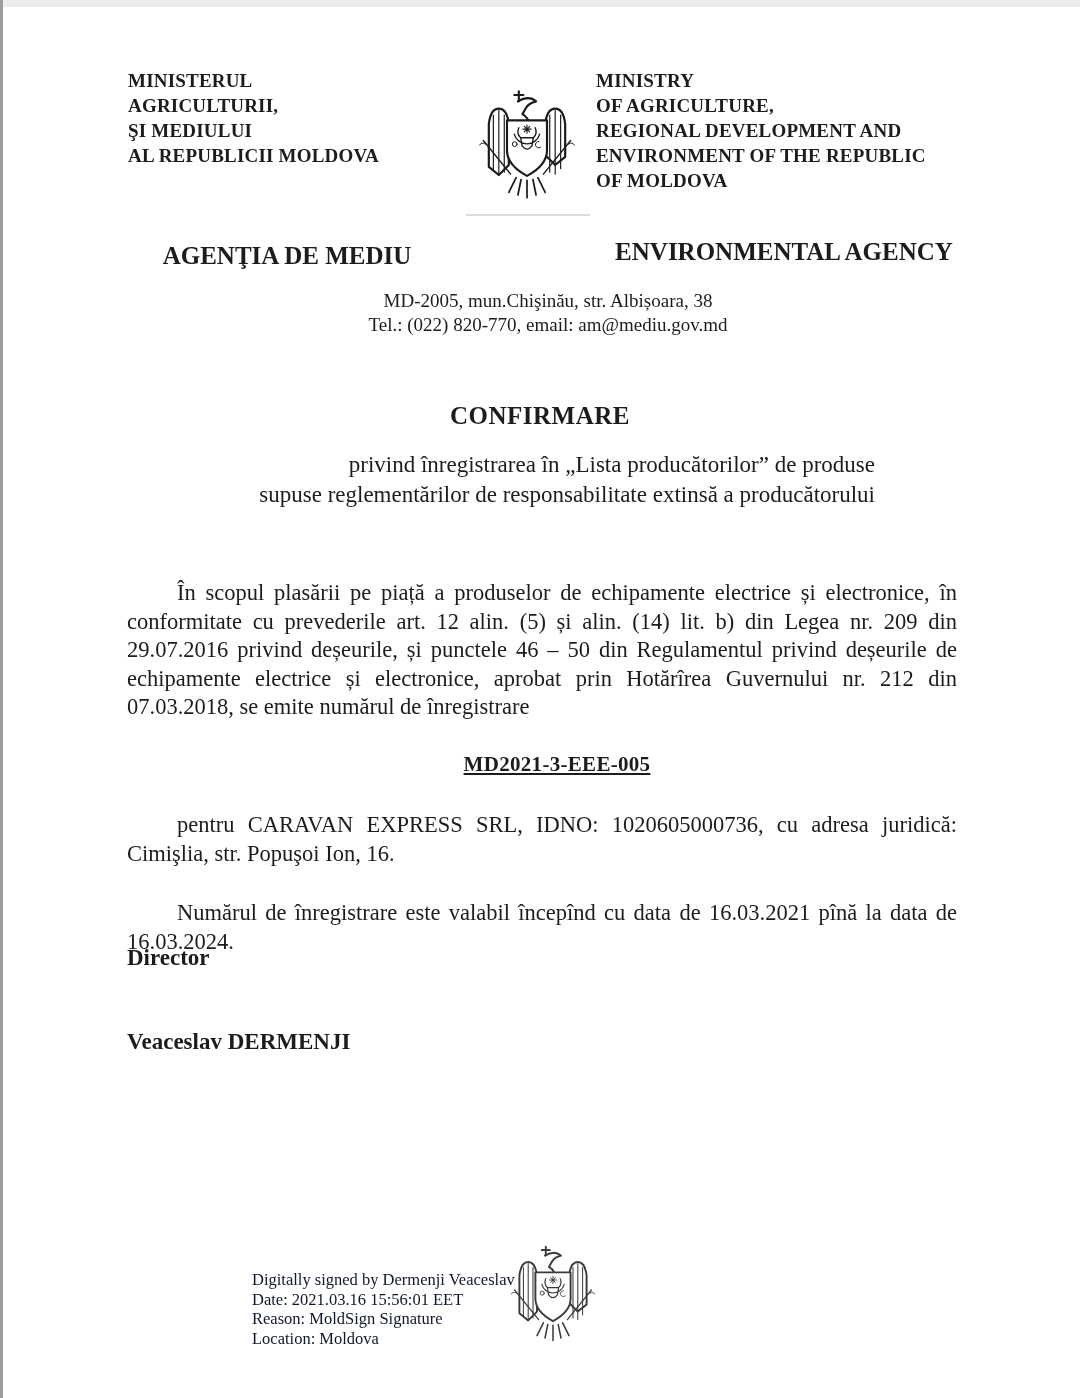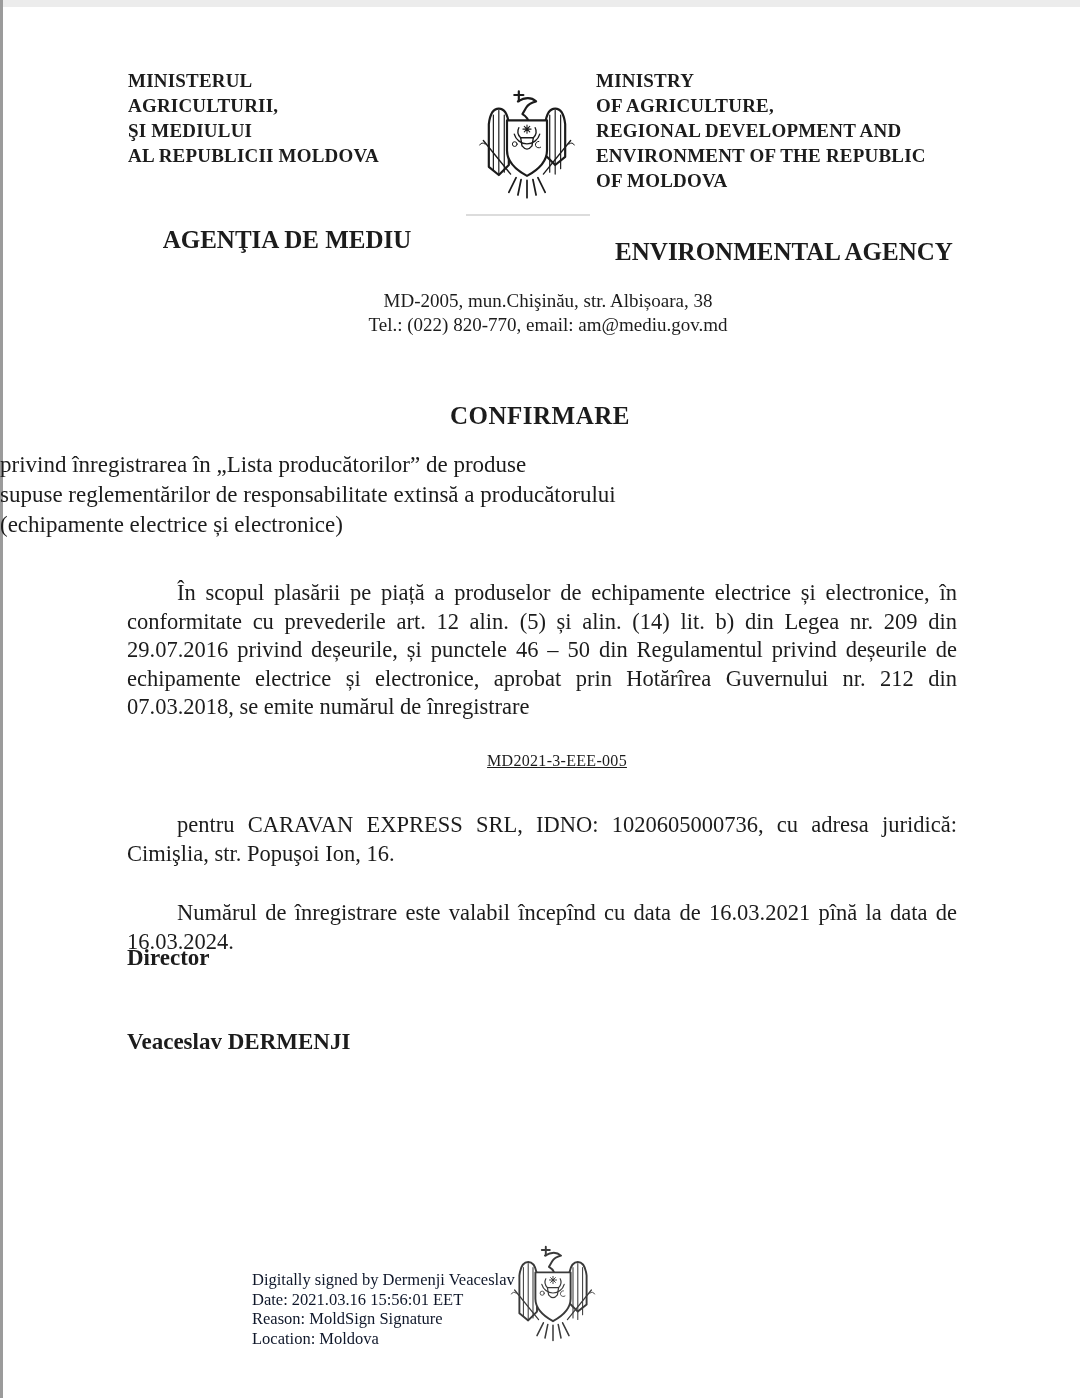--- a/index.html
+++ b/index.html
@@ -30,49 +30,49 @@
   .org-en { left: 596px; width: 376px; }
   .emblem-top {
     position: absolute; left: 477px; top: 84px;
     width: 100px; height: 122px; color: #1b1b1b;
   }
   .emblem-underline {
     position: absolute; left: 466px; top: 214px;
     width: 124px; height: 2px; background: #dcdcdc;
   }
   .agency { position: absolute; font-weight: bold; text-align: center; }
-  .agency-ro { left: 128px; top: 226px; width: 318px; font-size: 25px; }
+  .agency-ro { left: 128px; top: 242px; width: 318px; font-size: 25px; }
   .agency-en { left: 596px; top: 238px; width: 376px; font-size: 25px; }
   .address {
     position: absolute; left: 8px; top: 289px; width: 1080px;
     text-align: center; font-size: 19px; line-height: 24px;
   }
   .doc-title {
     position: absolute; left: 0; top: 402px; width: 1080px;
     text-align: center; font-weight: bold; font-size: 25px;
     letter-spacing: 0.5px;
   }
   .doc-subtitle {
     position: absolute; left: 0; top: 450px; width: 875px;
-    text-align: left; font-size: 23px; line-height: 30px;
+    text-align: right; font-size: 23px; line-height: 30px;
   }
   .body-par {
     position: absolute; left: 127px; width: 830px;
     font-size: 22.5px; line-height: 28.5px;
     text-align: justify; text-indent: 50px;
   }
   .par1 { top: 579px; }
   .par2 { top: 811px; }
   .par3 { top: 899px; }
   .reg-line {
     position: absolute; left: 0; top: 752px; width: 1080px;
     text-align: center;
   }
   .reg-number {
-    font-weight: normal; font-size: 16px;
+    font-weight: bold; font-size: 21px;
     text-decoration: underline;
     letter-spacing: 0.3px;
     margin-left: 34px;
   }
   .signer {
     position: absolute; left: 127px;
     font-weight: bold; font-size: 23px; line-height: 29px;
   }
   .signer-role { top: 943px; }
   .signer-name { top: 1027px; }
@@ -155,21 +155,20 @@
 <div class="address">
   <div>MD-2005, mun.Chişinău, str. Albișoara, 38</div>
   <div>Tel.: (022) 820-770, email: am@mediu.gov.md</div>
 </div>
 
 <div class="doc-title">CONFIRMARE</div>
 
 <div class="doc-subtitle">
   <div>privind înregistrarea în „Lista producătorilor” de produse</div>
   <div>supuse reglementărilor de responsabilitate extinsă a producătorului</div>
-  <div>(echipamente electrice și electronice)</div>
 </div>
 
 <div class="body-par par1">În scopul plasării pe piață a produselor de echipamente electrice și electronice, în conformitate cu  prevederile art. 12 alin. (5) și alin. (14) lit. b) din Legea nr. 209 din 29.07.2016 privind deșeurile, și punctele 46 – 50 din Regulamentul privind deșeurile de echipamente electrice și electronice, aprobat prin Hotărîrea Guvernului nr. 212 din 07.03.2018, se emite numărul de înregistrare</div>
 
 <div class="reg-line">
   <span class="reg-number">MD2021-3-EEE-005</span>
 </div>
 
 <div class="body-par par2">pentru CARAVAN EXPRESS  SRL, IDNO: 1020605000736, cu adresa juridică: Cimişlia, str. Popuşoi Ion, 16.</div>
 <div class="body-par par3">Numărul de înregistrare este valabil începînd cu data de 16.03.2021 pînă la data de 16.03.2024.</div>

